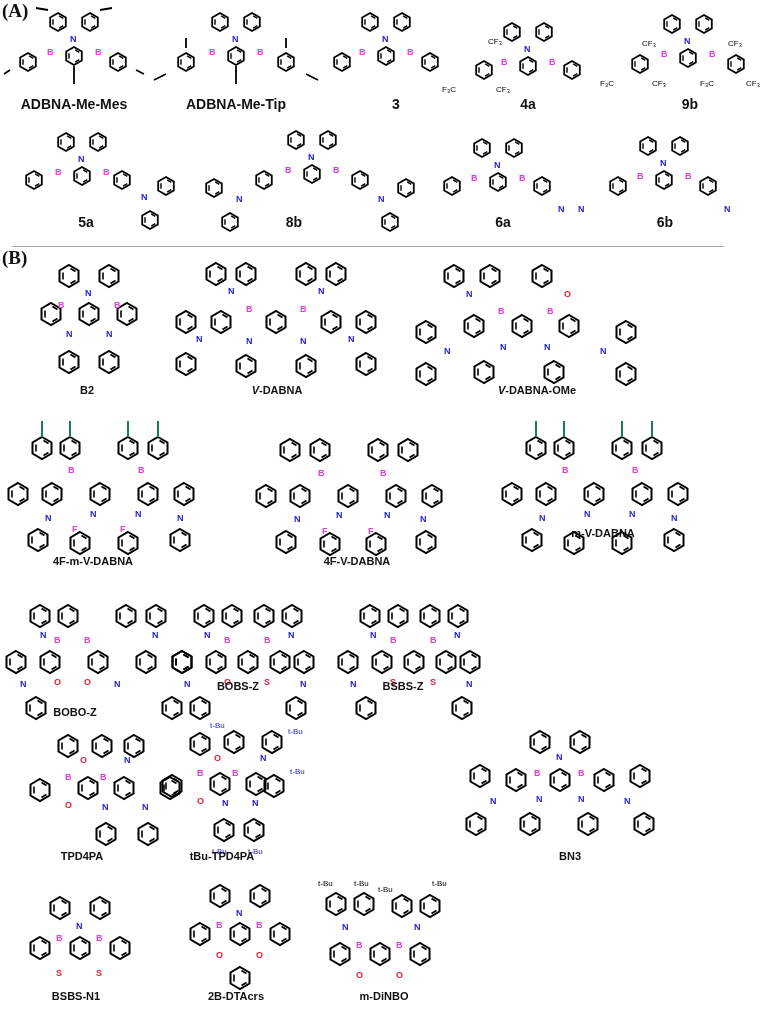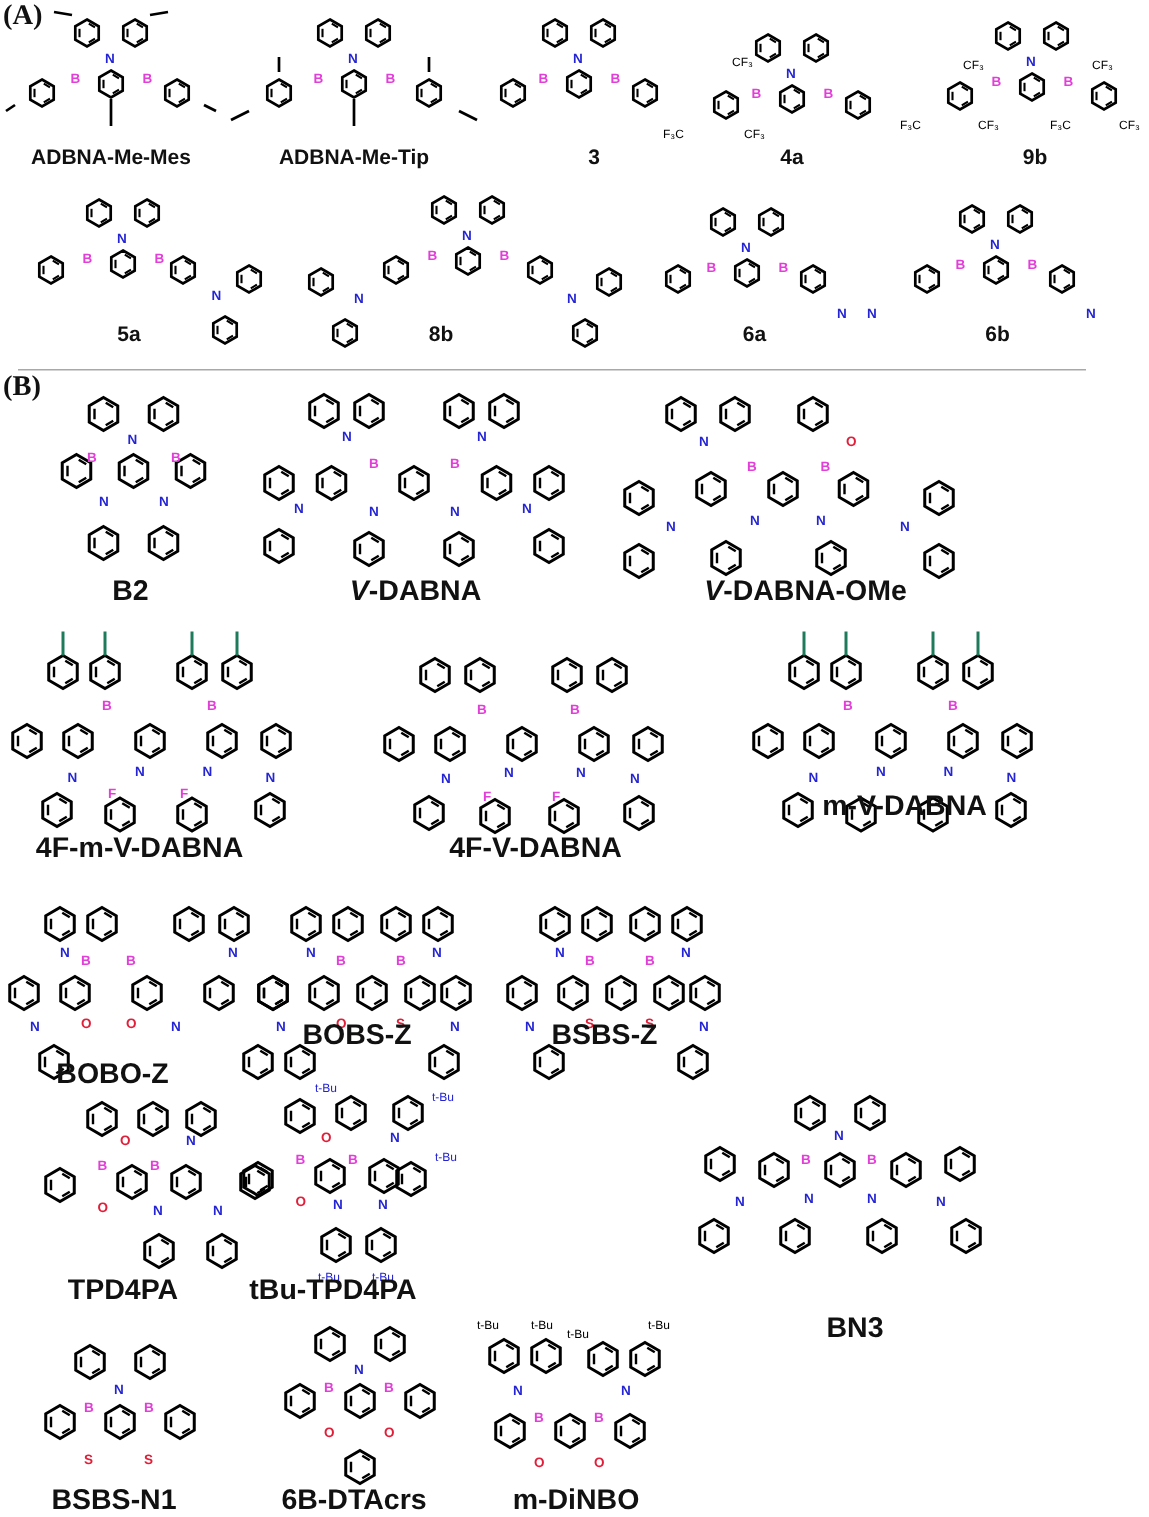--- a/index.html
+++ b/index.html
@@ -3,21 +3,21 @@
 <meta charset="utf-8">
 <style>
   html, body { margin:0; padding:0; background:#ffffff; }
   body { width:766px; height:1011px; position:relative; overflow:hidden; font-family:"Liberation Sans", sans-serif; }
   .panel-label { position:absolute; font-family:"Liberation Serif", serif; font-weight:bold; font-size:19px; color:#111; }
   .divider { position:absolute; left:12px; top:246px; width:712px; height:1px; background:#a8a8a8; }
   .mol { position:absolute; }
   .mol svg { position:absolute; left:0; top:0; overflow:visible; }
   .caption { position:absolute; font-weight:bold; color:#111; text-align:center; white-space:nowrap; transform:translateX(-50%); }
   .cap-sm { font-size:14px; }
-  .cap-lg { font-size:19px; }
+  .cap-lg { font-size:11px; }
   .it { font-style:italic; }
 </style>
 </head>
 <body>
 
 <svg width="0" height="0" style="position:absolute">
   <defs>
     <g id="hex">
       <polygon points="0,-11 9.5,-5.5 9.5,5.5 0,11 -9.5,5.5 -9.5,-5.5" fill="none" stroke="#000" stroke-width="2"></polygon>
       <line x1="-6" y1="-3.5" x2="-6" y2="3.5" stroke="#000" stroke-width="1.6"></line>
@@ -491,21 +491,21 @@
       <use href="#hex" x="184" y="98"></use>
     <text x="96" y="34" font-size="9" fill="#2424d4" font-weight="bold">N</text>
     <text x="74" y="50" font-size="9" fill="#e23fd8" font-weight="bold">B</text>
     <text x="118" y="50" font-size="9" fill="#e23fd8" font-weight="bold">B</text>
     <text x="30" y="78" font-size="9" fill="#2424d4" font-weight="bold">N</text>
     <text x="76" y="76" font-size="9" fill="#2424d4" font-weight="bold">N</text>
     <text x="118" y="76" font-size="9" fill="#2424d4" font-weight="bold">N</text>
     <text x="164" y="78" font-size="9" fill="#2424d4" font-weight="bold">N</text>
   </svg>
 </div>
-<div class="caption cap-lg" style="left:570px;top:850px;margin-top:25px;">BN3</div>
+<div class="caption cap-lg" style="left:570px;top:850px;">BN3</div>
 
 <div class="mol" style="left:20px;top:890px;width:120px;height:100px;">
   <svg width="120" height="100">
     <use href="#hex" x="40" y="18"></use>
       <use href="#hex" x="80" y="18"></use>
     <use href="#hex" x="20" y="58"></use>
       <use href="#hex" x="60" y="58"></use>
       <use href="#hex" x="100" y="58"></use>
     <text x="56" y="39" font-size="9" fill="#2424d4" font-weight="bold">N</text>
     <text x="36" y="51" font-size="9" fill="#e23fd8" font-weight="bold">B</text>
@@ -524,21 +524,21 @@
       <use href="#hex" x="54" y="56"></use>
       <use href="#hex" x="94" y="56"></use>
     <use href="#hex" x="54" y="100"></use>
     <text x="50" y="38" font-size="9" fill="#2424d4" font-weight="bold">N</text>
     <text x="30" y="50" font-size="9" fill="#e23fd8" font-weight="bold">B</text>
     <text x="70" y="50" font-size="9" fill="#e23fd8" font-weight="bold">B</text>
     <text x="30" y="80" font-size="9" fill="#e0203a" font-weight="bold">O</text>
     <text x="70" y="80" font-size="9" fill="#e0203a" font-weight="bold">O</text>
   </svg>
 </div>
-<div class="caption cap-lg" style="left:236px;top:990px;">6B-DTAcrs</div>
+<div class="caption cap-lg" style="left:236px;top:990px;">2B-DTAcrs</div>
 
 <div class="mol" style="left:320px;top:882px;width:130px;height:110px;">
   <svg width="130" height="110">
     <use href="#hex" x="16" y="22"></use>
       <use href="#hex" x="44" y="22"></use>
       <use href="#hex" x="82" y="24"></use>
       <use href="#hex" x="110" y="24"></use>
     <use href="#hex" x="20" y="72"></use>
       <use href="#hex" x="60" y="72"></use>
       <use href="#hex" x="100" y="72"></use>

